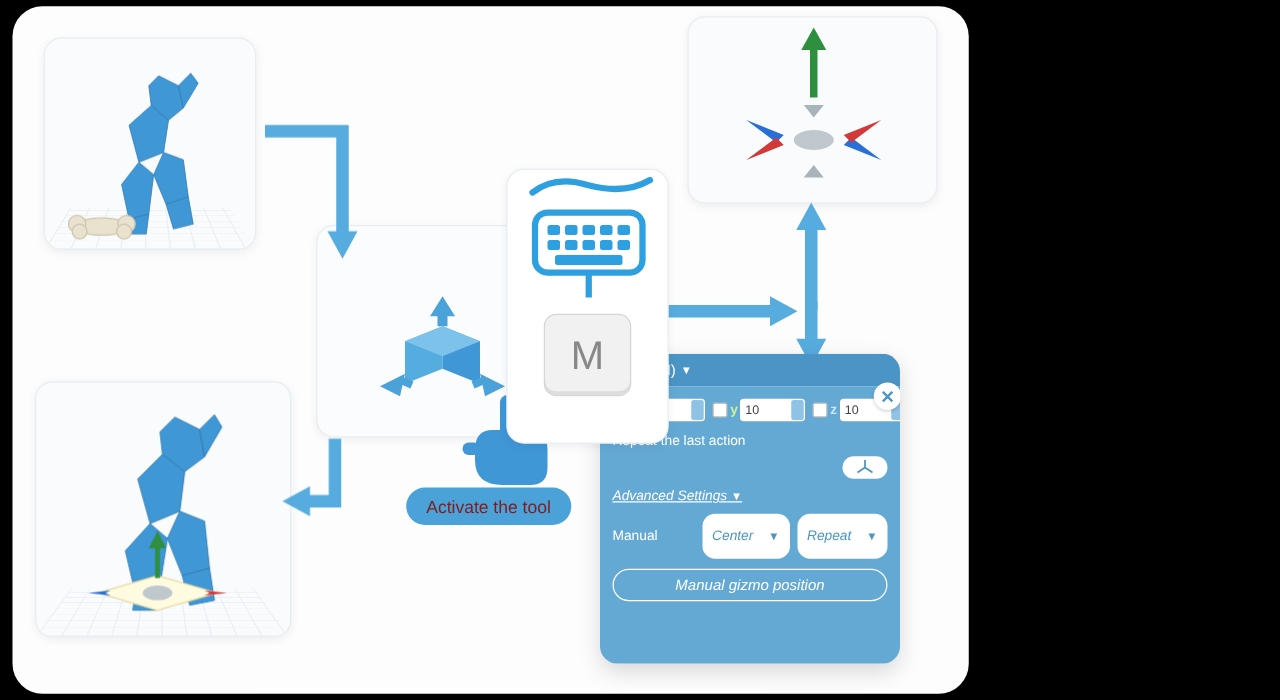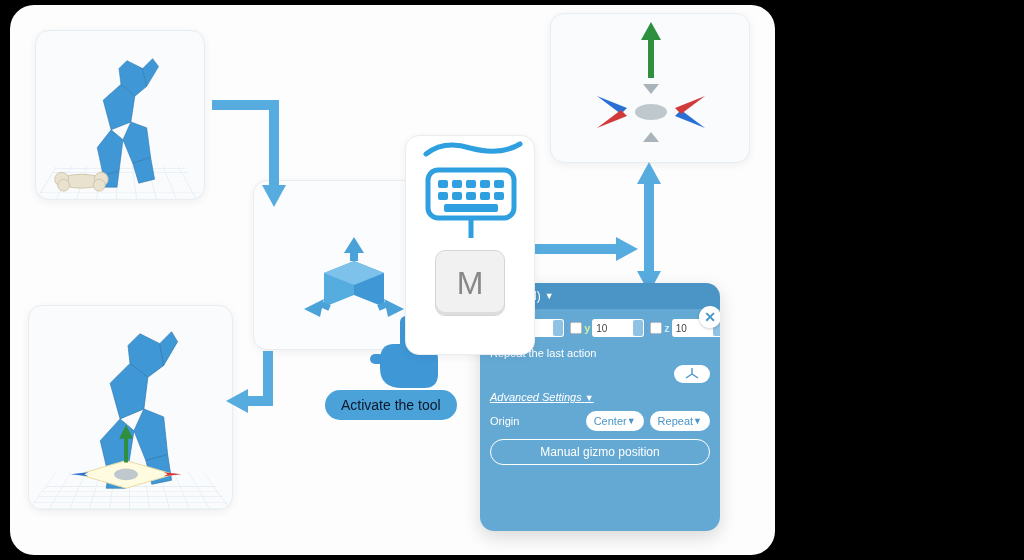--- a/index.html
+++ b/index.html
@@ -107,40 +107,40 @@
   .adv { font-weight:normal; font-style:italic; text-decoration:underline; font-size:11px; margin:6px 0 4px 0;}
   .toggle {
     width:36px;height:18px;border-radius:10px;background:#fff;
     position:relative;
   }
   .toggle::after{
     content:"";position:absolute;right:2px;top:2px;width:14px;height:14px;
     background:#5fb0de;border-radius:50%;
   }
   .selectpill {
-    background:#fff;border-radius:10px;height:20px;
-    display:flex;align-items:center;justify-content:center;
-    color:#4a95c6;font-size:11px;gap:0;padding:0 8px;
+    background:#fff;border-radius:10px;height:36px;
+    display:flex;align-items:center;justify-content:center;
+    color:#4a95c6;font-size:11px;gap:12px;padding:0 8px;font-style:italic;
   }
   .bigbtn {
     margin-top:8px;
     background:transparent;
     border:1.5px solid #fff;
     border-radius:14px;
     height:26px;
     display:flex;align-items:center;justify-content:center;
-    color:#fff;font-size:12px;
+    color:#fff;font-size:12px;font-style:italic;
   }
   
   .arrow { position:absolute; z-index:2; }
   .activate {
     position:absolute;
     left:315px; top:385px;
     background:#4aa2d9;
-    color:#0f172a;
+    color:#7f1d1d;
     font-size:14px;
     padding:7px 16px;
     border-radius:16px;
     z-index:4;
   }
   
   .dog {
     position:absolute;
     width:100%;height:100%;
   }
@@ -322,21 +322,21 @@
               <g stroke="#4a95c6" stroke-width="1.4" fill="none">
                 <path d="M7 7 L7 1 M7 7 L1 11 M7 7 L13 11"></path>
               </g>
             </svg>
         </span>
       </div>
       <div class="adv">
         <span>Advanced Settings</span> <span class="tri">▼</span>
       </div>
       <div class="row">
-        <span class="txt">Origin</span>
+        <span class="txt">Manual</span>
         <div style="display:flex;gap:6px">
           <span class="selectpill">
             <span>Center</span>
               <span class="tri">▼</span>
           </span>
           <span class="selectpill">
             <span>Repeat</span>
               <span class="tri">▼</span>
           </span>
         </div>

